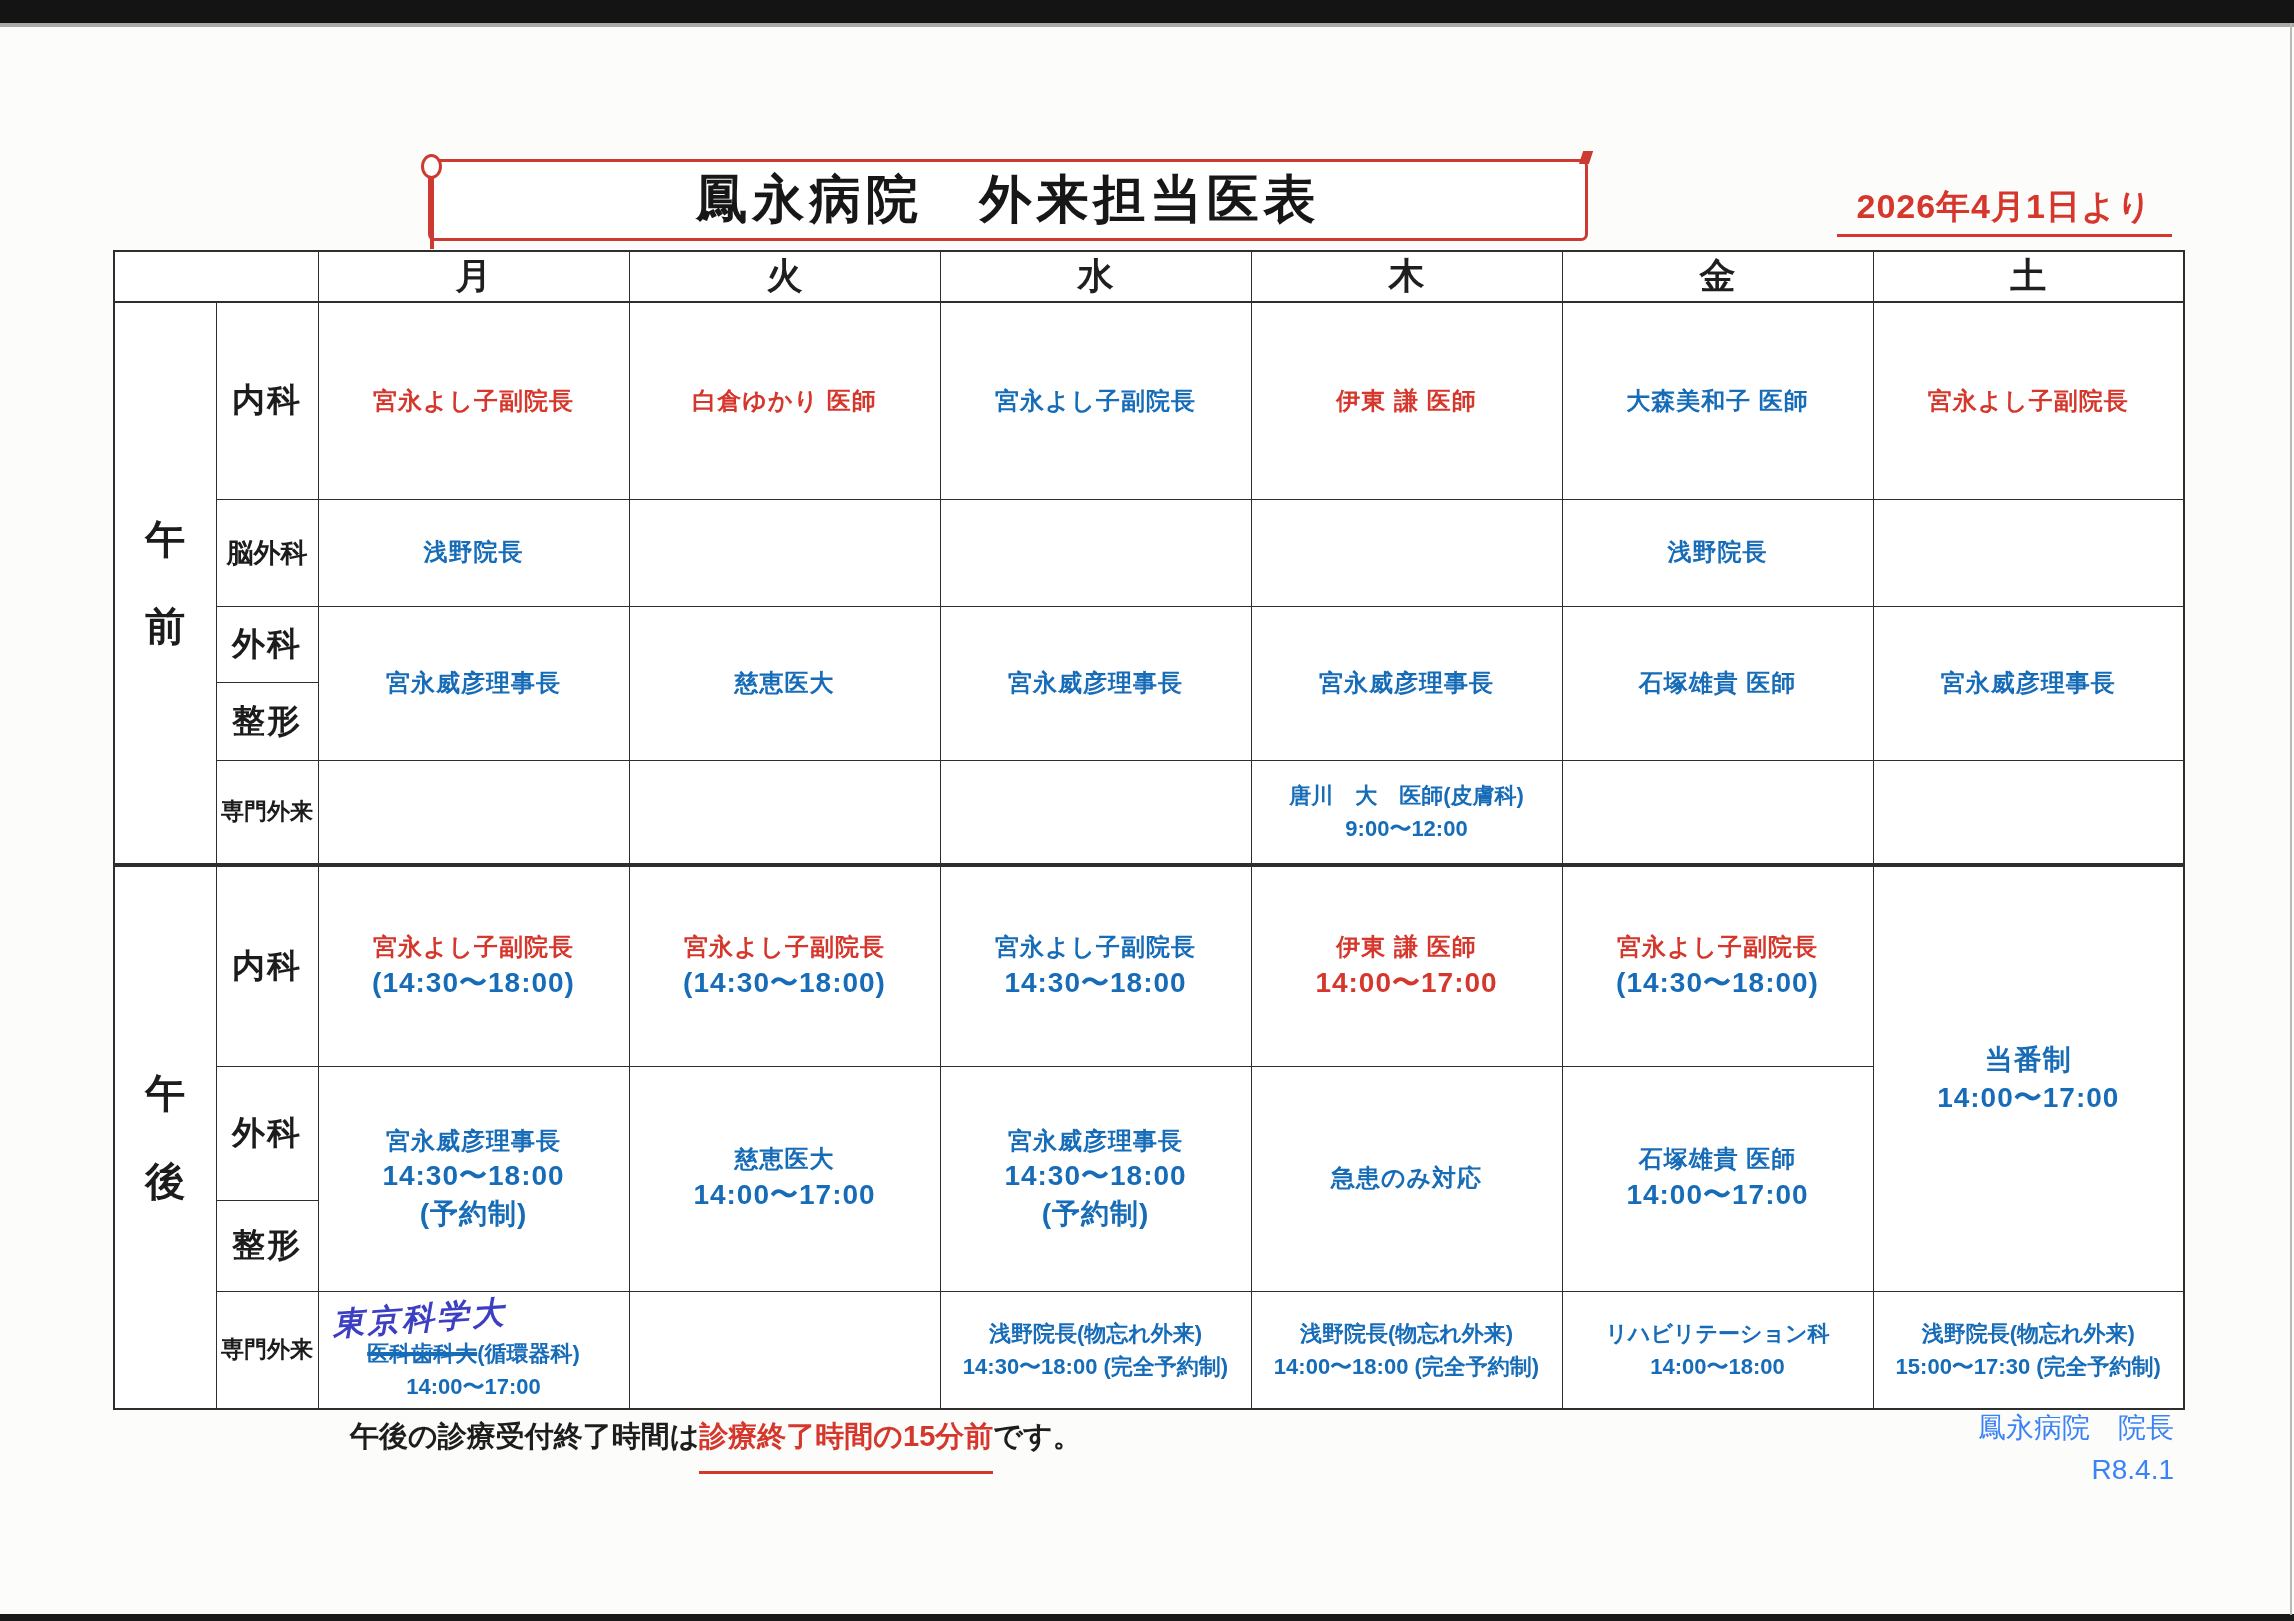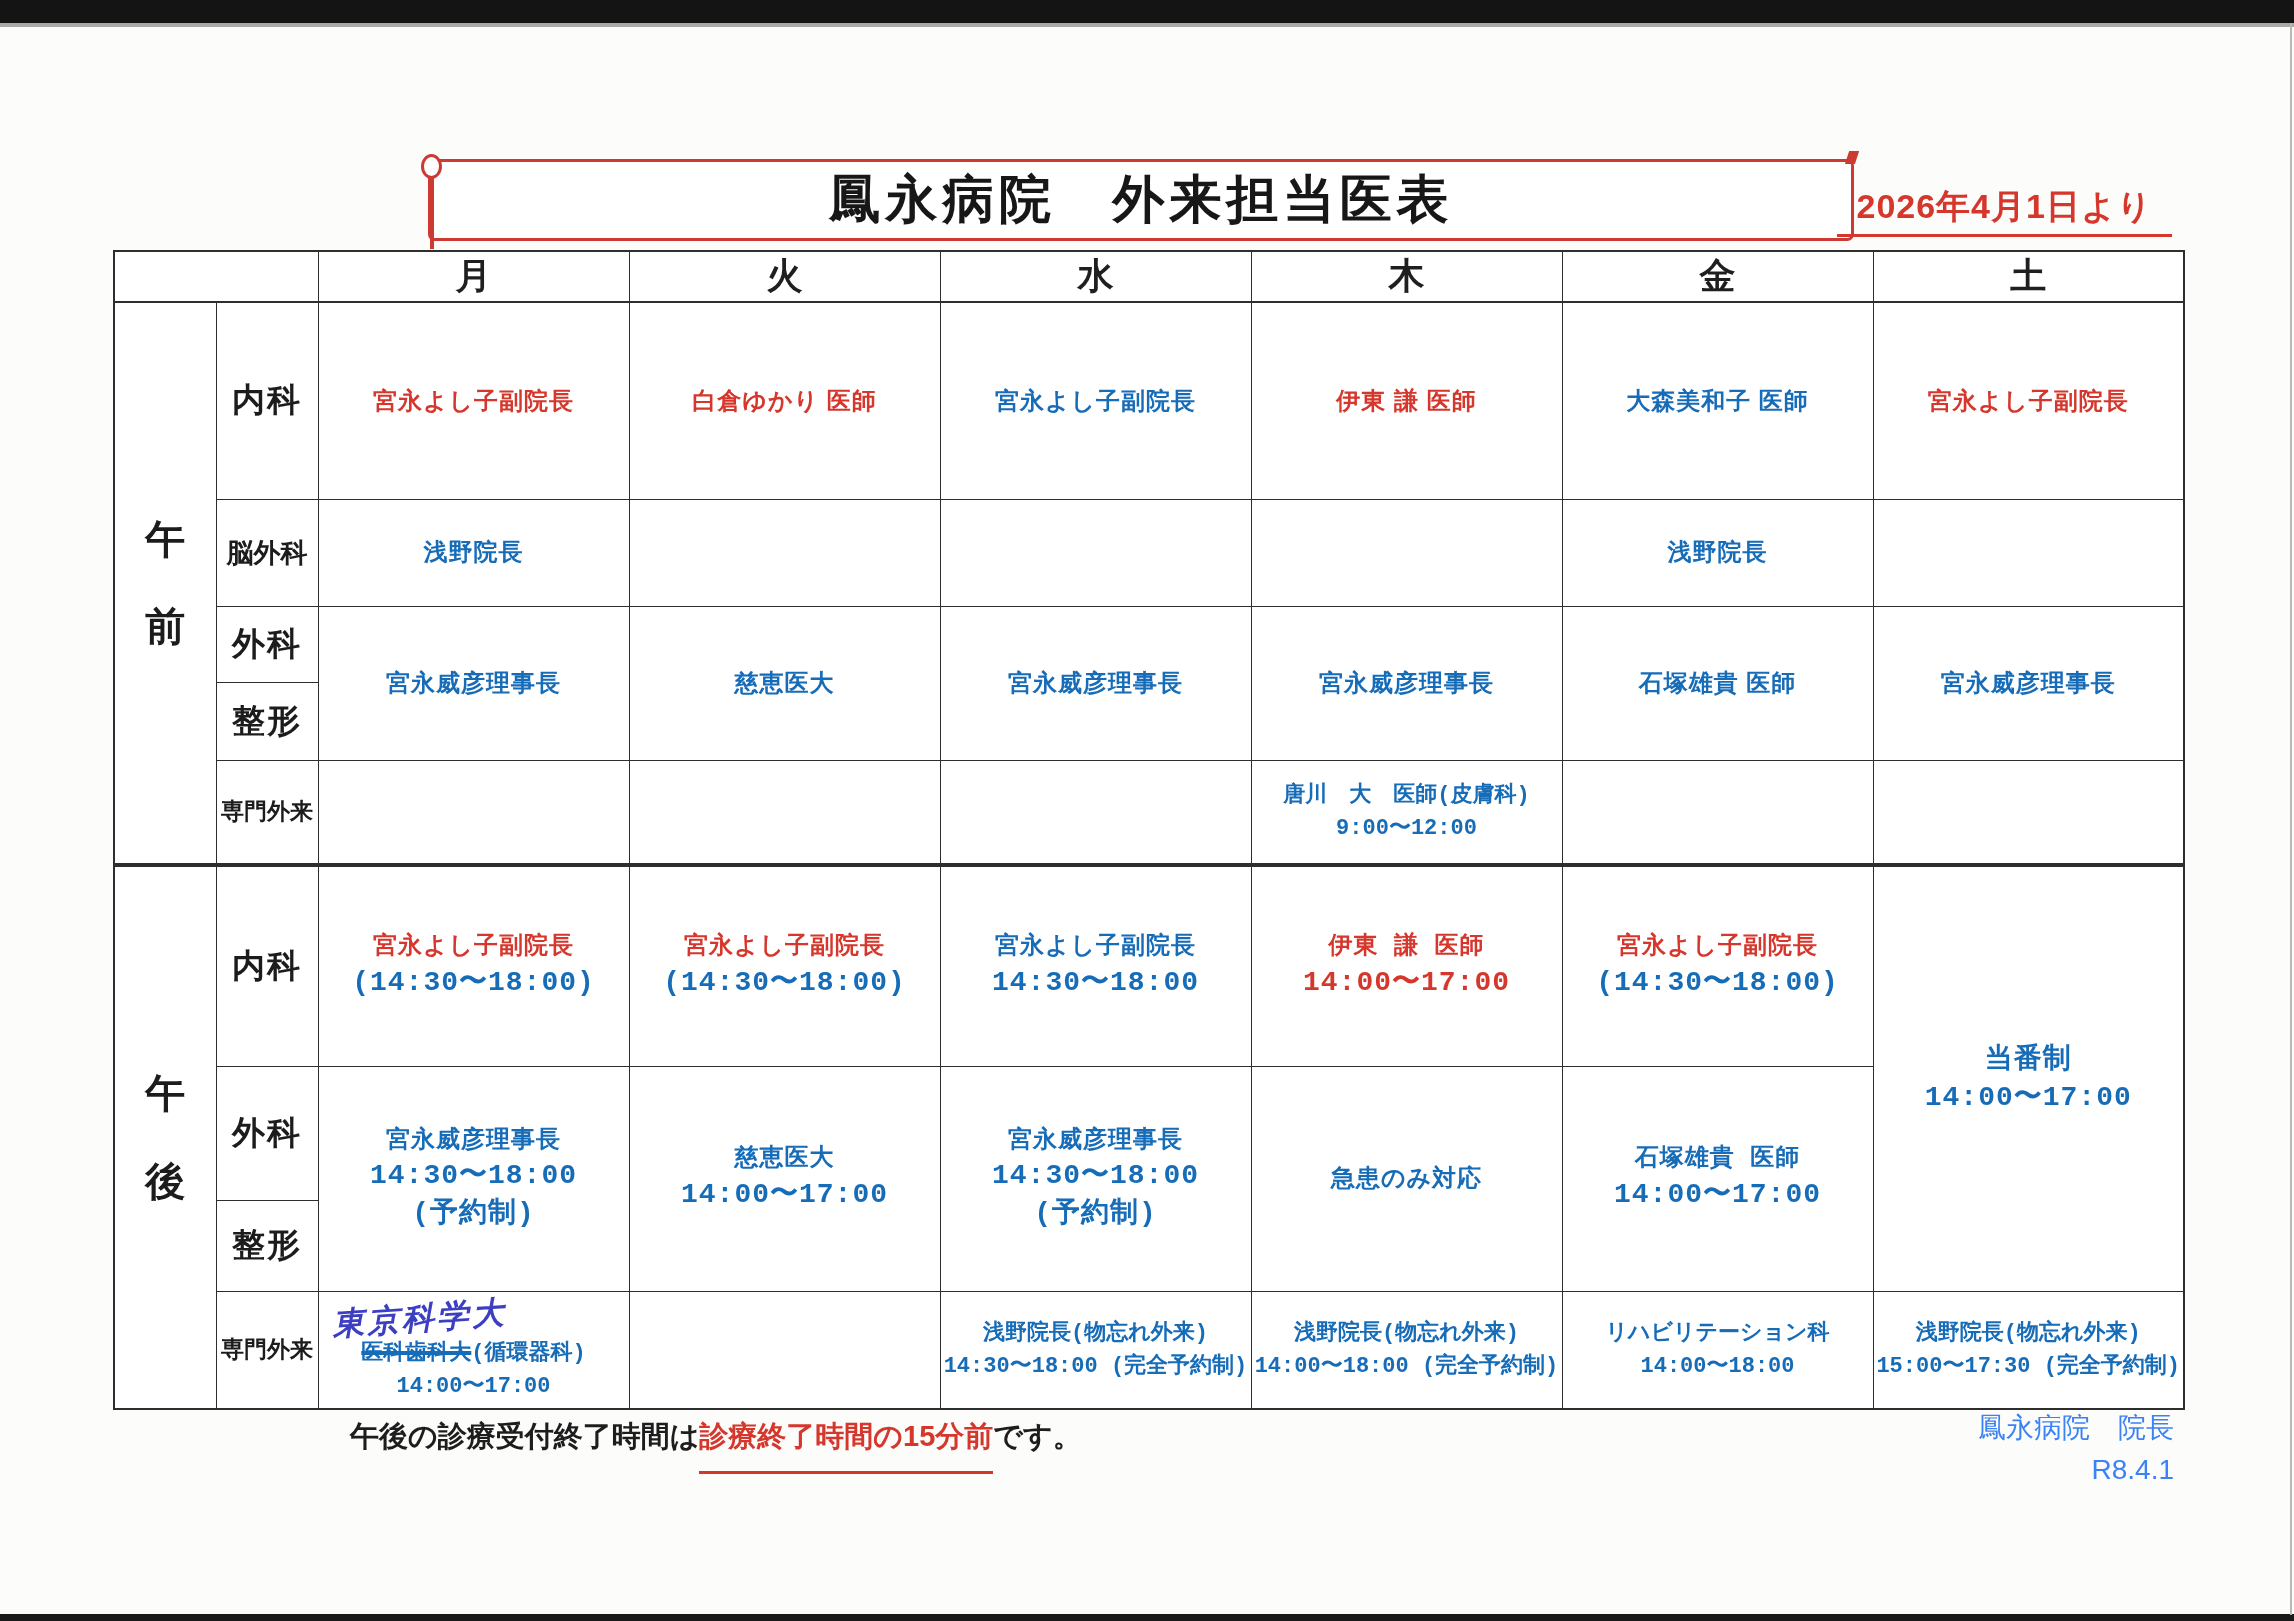--- a/index.html
+++ b/index.html
@@ -13,21 +13,21 @@
     background:#fcfcfa; color:var(--black);
   }
   
   .scan-top{position:absolute; left:0; top:0; width:2294px; height:23px; background:#141414;}
   .scan-top::after{content:""; position:absolute; left:0; top:23px; width:2294px; height:3.8px; background:#555; opacity:.5;}
   .scan-bottom{position:absolute; left:0; bottom:0; width:2294px; height:6.7px; background:#1a1a1a;}
   .scan-right{position:absolute; right:1.9px; top:23px; width:1.9px; height:1592px; background:#b9b9b2;}
 
   
   .banner{
-    position:absolute; left:428px; top:159px; width:1426px; height:82px;
+    position:absolute; left:428px; top:159px; width:1160px; height:82px;
     border:3.8px solid #cd3a31; border-radius:6.7px; background:#fff;
     display:flex; align-items:center; justify-content:center;
   }
   .banner-title{font-size:52px; font-weight:bold; letter-spacing:4.8px; color:#171717;}
   .banner-curl{
     position:absolute; left:-9.6px; top:-7.6px; width:21px; height:25px;
     border:3.8px solid #cd3a31; border-radius:50% 50% 50% 50%; background:#fff;
   }
   .banner-curl::after{content:""; position:absolute; left:5.7px; top:19px; width:3.8px; height:73px; background:#cd3a31;}
   .banner-fold{position:absolute; right:-5.7px; top:-11.5px; width:9.6px; height:13.4px; background:#cd3a31; transform:skewX(-18deg);}
@@ -57,21 +57,21 @@
   .dept-md{font-size:27px; letter-spacing:0px;}
   .dept-sm{font-size:23px; letter-spacing:0px;}
 
   .red{color:var(--red);}
   .blue{color:var(--blue);}
 
   .nm{font-size:24px; font-weight:bold; line-height:1.35; letter-spacing:1px;}
   .tm{font-size:28px; font-weight:bold; line-height:1.35; letter-spacing:1px;}
   .sm{font-size:22px; font-weight:bold; line-height:1.5; letter-spacing:0px;}
 
-  td .cellbox{display:flex; flex-direction:column; align-items:center; justify-content:space-between;font-family:Liberation Mono, monospace;}
+  td .cellbox{display:flex; flex-direction:column; align-items:center; justify-content:space-between;}
 
   .hand{
     font-size:32px; font-weight:bold; font-style:italic; color:var(--ink);
     transform:rotate(-4deg); letter-spacing:2.9px; text-align:left;
     align-self:flex-start; margin-left:13.4px; margin-bottom:-3.8px;
   }
   .strike{text-decoration:line-through; text-decoration-thickness:3.8px;}
 
   
   .foot-notes{position:absolute; left:321px; top:1409px; font-size:29px; font-weight:bold; color:#1d1d1d;}

